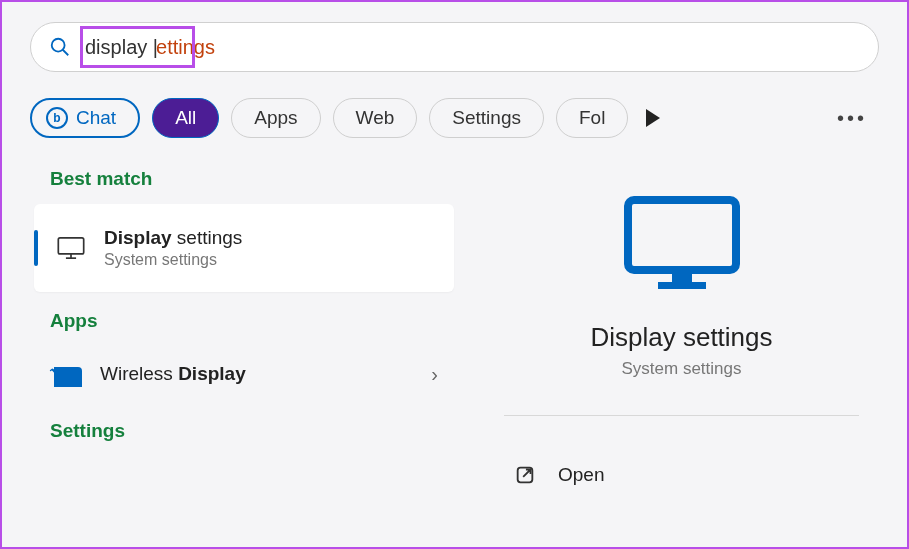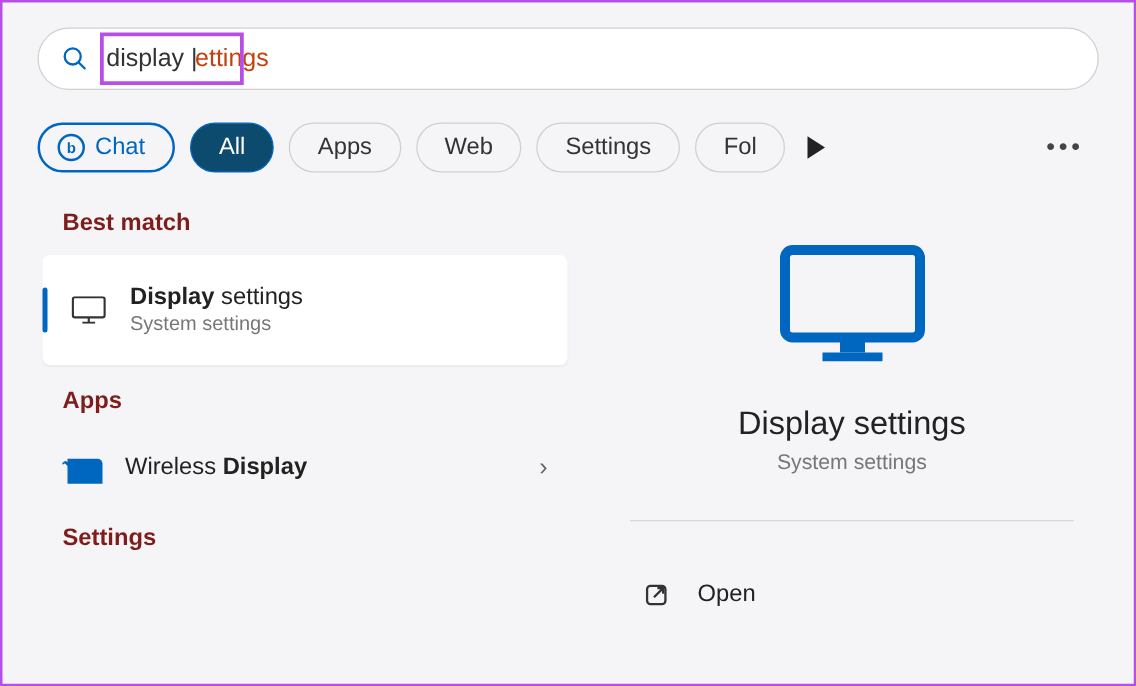--- a/index.html
+++ b/index.html
@@ -13,31 +13,31 @@
   .highlight-box { position: absolute; left: -5px; top: -10px; width: 115px; height: 42px; border: 3px solid #b84ee8; pointer-events: none; }
   .typed { color: #333; }
   .cursor { color: #333; animation: blink 1s step-end infinite; }
   @keyframes blink { 50% { opacity: 0; } }
   .placeholder-rest { color: #c2410c; margin-left: -2px; }
 
   
   .chips { display: flex; align-items: center; gap: 12px; padding: 14px 28px 26px 28px; }
   .chip { display: inline-flex; align-items: center; justify-content: center; height: 40px; padding: 0 22px; border-radius: 22px; font-size: 19px; border: 1px solid #cfcfcf; background: transparent; color: #333; cursor: pointer; }
   .chip.chat { border: 2px solid #0067c0; color: #0067c0; font-weight: 500; gap: 8px; padding-left: 14px; }
-  .chip.all { background: #0c4a6e; border-color: #0067c0; color: #fff; font-weight: 500; }
+  .chip.all { background: #4c1d95; border-color: #0067c0; color: #fff; font-weight: 500; }
   .bing-icon { width: 22px; height: 22px; border: 2px solid #0067c0; border-radius: 50%; display: flex; align-items: center; justify-content: center; font-size: 12px; font-weight: bold; color: #0067c0; }
   .arrow-next { width: 0; height: 0; border-left: 14px solid #222; border-top: 9px solid transparent; border-bottom: 9px solid transparent; margin-left: 6px; cursor: pointer; }
   .more-dots { margin-left: auto; margin-right: 12px; font-size: 20px; letter-spacing: 3px; color: #444; cursor: pointer; }
 
   
   .body { display: flex; padding: 0 0 0 32px; gap: 20px; height: calc(100% - 166px); }
   .left-col { width: 420px; }
   .right-col { flex: 1; padding-right: 18px; }
 
-  .section-header { font-size: 19px; font-weight: 600; color: #7f1d1d; margin: 4px 0 14px 16px; }
+  .section-header { font-size: 19px; font-weight: 600; color: #15803d; margin: 4px 0 14px 16px; }
 
   .result-card { background: #fff; border-radius: 6px; height: 88px; display: flex; align-items: center; padding: 0 10px 0 0; margin-bottom: 18px; box-shadow: 0 1px 2px rgba(0,0,0,0.04); position: relative; }
   .result-accent { position: absolute; left: 0; top: 26px; bottom: 26px; width: 4px; background: #0067c0; border-radius: 2px; }
   .result-icon { width: 46px; display: flex; justify-content: center; margin-left: 14px; margin-right: 10px; }
   .monitor-sm { width: 30px; height: 22px; }
   .result-text .title { font-size: 19px; color: #222; }
   .result-text .title b { font-weight: 600; }
   .result-text .sub { font-size: 16px; color: #777; margin-top: 2px; }
 
   .app-row, .open-row { display: flex; align-items: center; height: 56px; padding: 0 16px 0 16px; cursor: pointer; }

